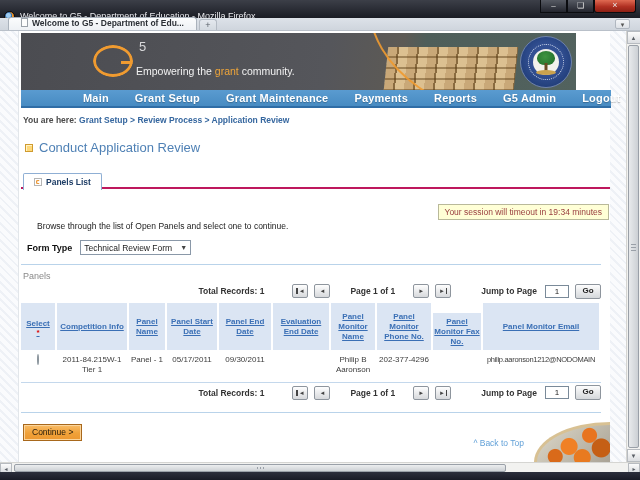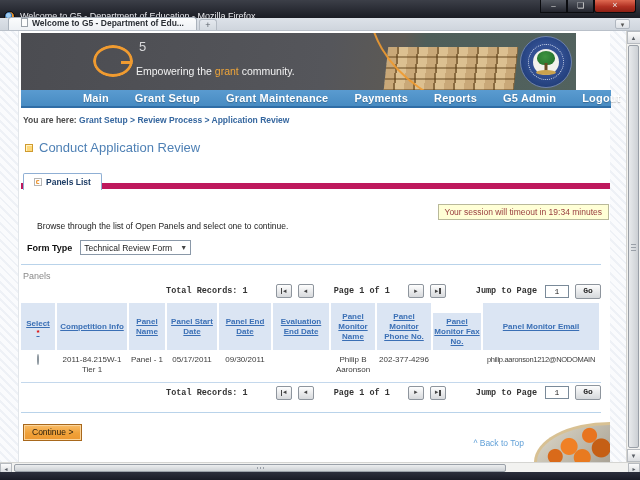--- a/index.html
+++ b/index.html
@@ -93,42 +93,42 @@
   .navbar span{cursor:default; letter-spacing:.2px; text-shadow:0 1px 1px rgba(0,0,0,.25); white-space:nowrap;}
   
   .crumbrow{margin:7px 0 0 2px; font-size:8.5px;}
   .crumb-prefix{color:#4a4a4a; font-weight:bold;}
   .crumb-path{color:#36679f; font-weight:bold;}
   .titlerow{margin:15px 0 0 4px; display:flex; align-items:center; gap:6px;}
   .bullet{width:8px; height:8px; background:#ffd97a; border:1px solid #cf9b2f;
     box-shadow:inset 1px 1px 0 #fff3c8;}
   .pagetitle{color:#4f81b5; font-size:13px;}
   
-  .tabrow{margin-top:17px; border-bottom:6px solid #be185d; height:17px; padding-left:2px;}
+  .tabrow{margin-top:17px; border-bottom:2px solid #be185d; height:17px; padding-left:2px;}
   .ptab{display:inline-flex; height:17px; align-items:center; gap:4px; padding:0 10px;
     background:#fff; border:1px solid #8fafd4; border-bottom:none; border-radius:2px 2px 0 0;
     font-size:8.5px; font-weight:bold; color:#1f3e66;}
   .ptab-icon{width:8px; height:8px; border:1px solid #b5b5b5; background:#fff; position:relative;}
   .ptab-icon:after{content:""; position:absolute; inset:1px; border-radius:50%;
     border:1.5px solid #e8891d; border-right-color:transparent;}
   
   .sessionrow{margin:12px 1px 0 0; text-align:right;}
   .session{display:inline-block; background:#ffffd6; border:1px solid #b9b99a;
     color:#9a4040; font-size:8.5px; padding:2px 6px;}
   .instruction{margin:1px 0 0 16px; font-size:8.5px; color:#222;}
   .formrow{margin:9px 0 0 6px; display:flex; align-items:center; gap:8px;}
   .formlabel{font-size:9px; font-weight:bold; color:#111;}
   .selectbox{min-width:108px; height:15px; background:#fff; border:1px solid #8a98a8;
     display:flex; align-items:center; font-size:8.5px; color:#222; padding:0 3px;}
   .selectbox .arr{margin-left:auto; font-size:7px; color:#444; padding-left:8px;}
   .divider{margin-top:9px; width:580px; border-top:1px solid #b9d3ea;}
   .panels-label{margin:6px 0 0 2px; color:#8a8a8a; font-size:9px;}
   
   .pagrow{width:580px; height:20px; display:flex; align-items:center; justify-content:flex-end;
-    font-size:8.5px; color:#333; font-weight:bold; gap:0;font-family:Liberation Mono, monospace;}
+    font-size:8.5px; color:#333; font-weight:bold; gap:0;}
   .pagrow .total{margin-right:28px;}
   .pbtn{width:16px; height:14px; margin-right:6px; background:linear-gradient(#fefefe,#d7d9dc);
     border:1px solid #8e959d; border-radius:2px; font-size:6px; color:#444;
     display:inline-flex; align-items:center; justify-content:center; gap:1px;}
   .pbtn .bar{display:inline-block; width:1.5px; height:6px; background:#444;}
   .pagelabel{margin:0 18px 0 14px;}
   .jump{margin:0 8px 0 24px;}
   .jumpinput{width:24px; height:13px; border:1px solid #7a8a99; font-size:8px;
     text-align:center; font-family:inherit; color:#222;}
   .gobtn{margin-left:6px; width:26px; height:15px; background:linear-gradient(#fdfdfd,#d5d8db);

